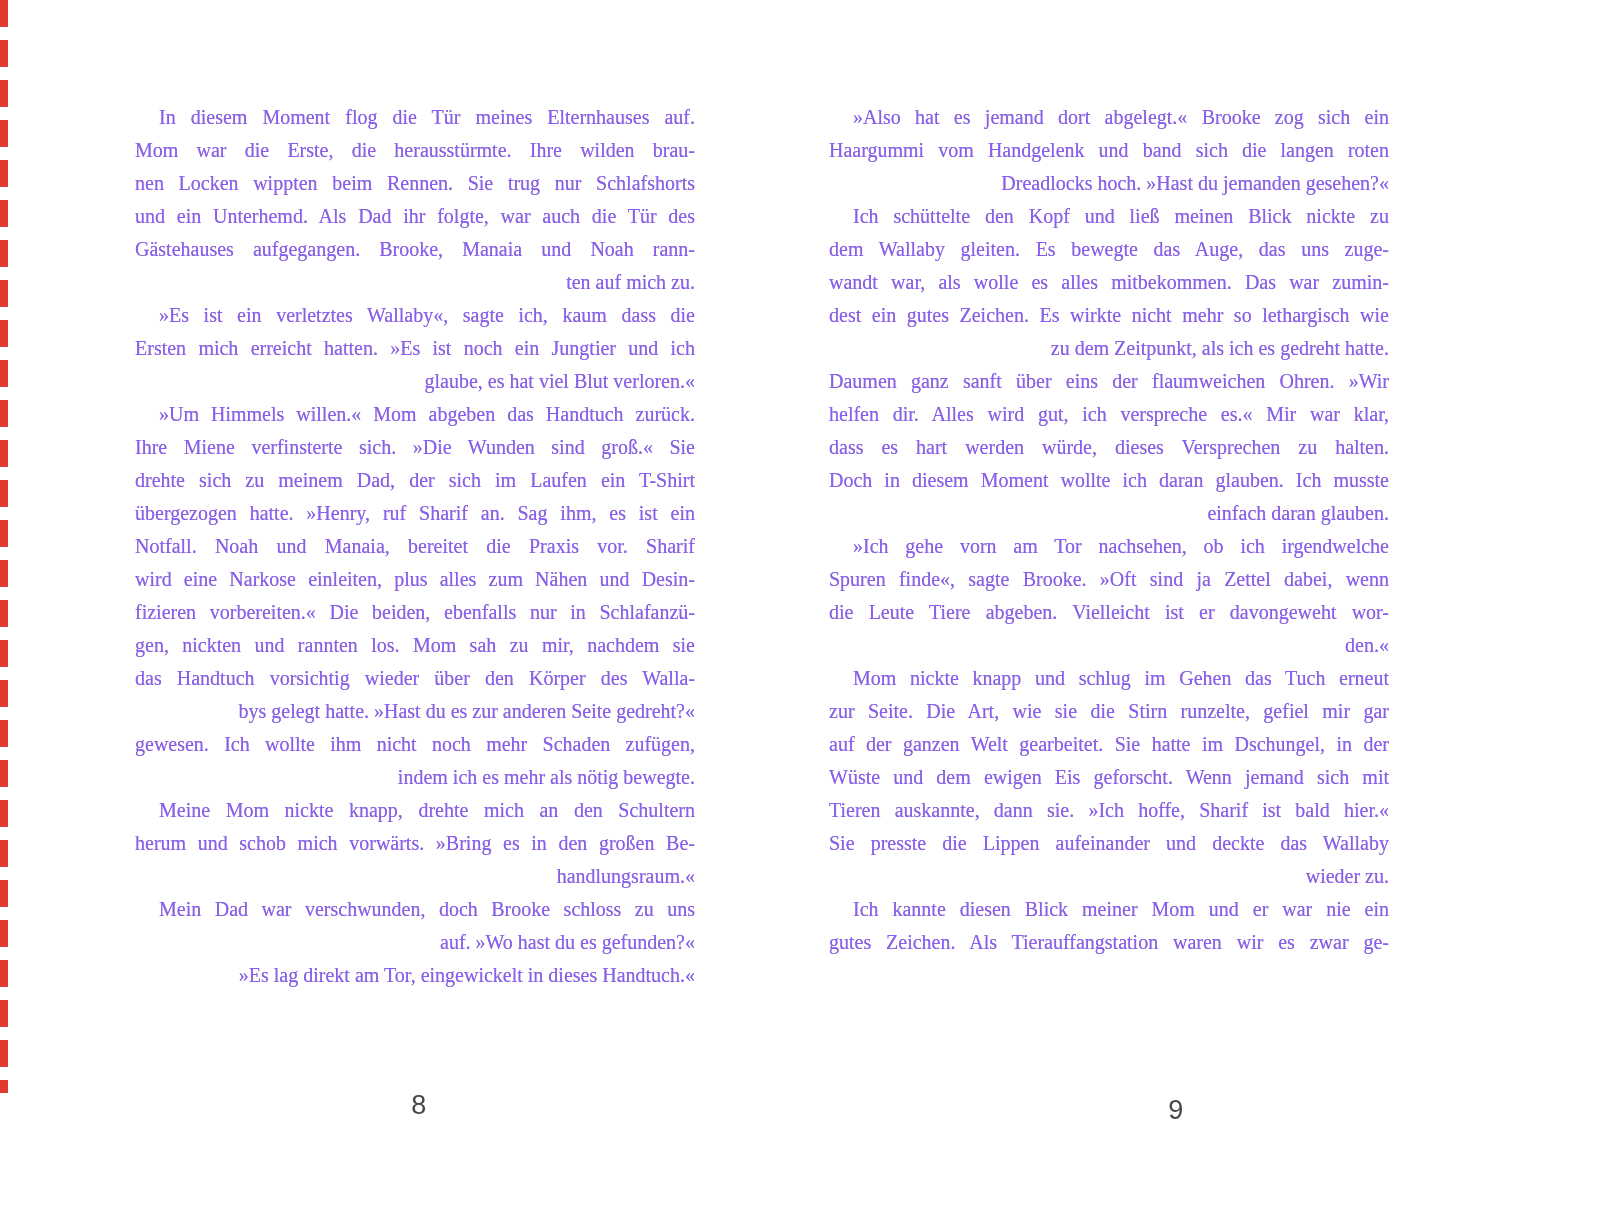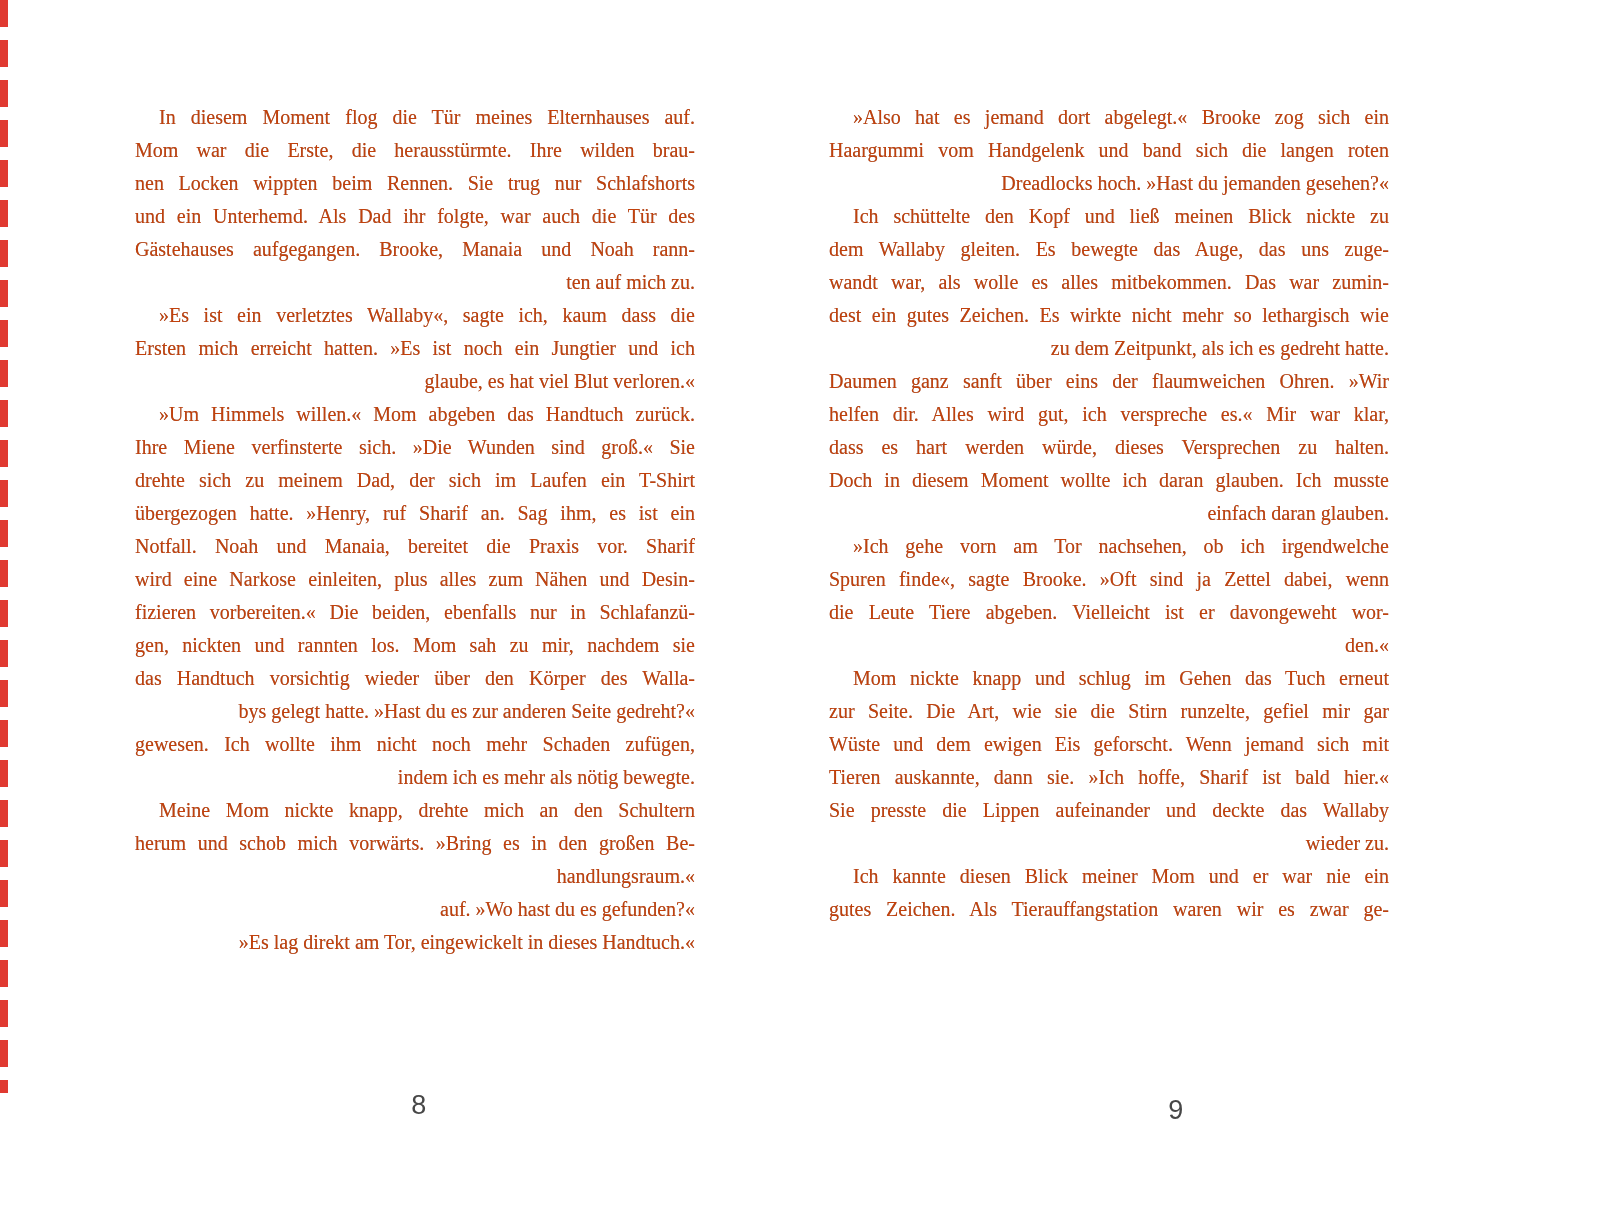--- a/index.html
+++ b/index.html
@@ -23,21 +23,21 @@
     background: repeating-linear-gradient(
       to bottom,
       var(--accent) 0px, var(--accent) 27px,
       transparent 27px, transparent 40px
     );
   }
   .text-block {
     position: absolute;
     top: 101px;
     width: 560px;
-    color: #c2410c;
+    color: #8b5cf6;
     font-size: 20px;
     line-height: 33px;
     text-shadow: 0 0 0.5px rgba(40,40,40,0.45);
   }
   .text-block.left  { left: 135px; }
   .text-block.right { left: 829px; }
   .line { white-space: nowrap; }
   .line.j, .line.ij {
     white-space: normal;
     text-align: justify;
@@ -83,20 +83,21 @@
       <div class="line j">wird eine Narkose einleiten, plus alles zum Nähen und Desin-</div>
       <div class="line j">fizieren vorbereiten.« Die beiden, ebenfalls nur in Schlafanzü-</div>
       <div class="line j">gen, nickten und rannten los. Mom sah zu mir, nachdem sie</div>
       <div class="line j">das Handtuch vorsichtig wieder über den Körper des Walla-</div>
       <div class="line e">bys gelegt hatte. »Hast du es zur anderen Seite gedreht?«</div>
       <div class="line j">gewesen. Ich wollte ihm nicht noch mehr Schaden zufügen,</div>
       <div class="line e">indem ich es mehr als nötig bewegte.</div>
       <div class="line ij">Meine Mom nickte knapp, drehte mich an den Schultern</div>
       <div class="line j">herum und schob mich vorwärts. »Bring es in den großen Be-</div>
       <div class="line e">handlungsraum.«</div>
+      <div class="line ij">Mein Dad war verschwunden, doch Brooke schloss zu uns</div>
       <div class="line e">auf. »Wo hast du es gefunden?«</div>
       <div class="line ie">»Es lag direkt am Tor, eingewickelt in dieses Handtuch.«</div>
     </div>
 
   <div class="text-block right">
       <div class="line ij">»Also hat es jemand dort abgelegt.« Brooke zog sich ein</div>
       <div class="line j">Haargummi vom Handgelenk und band sich die langen roten</div>
       <div class="line e">Dreadlocks hoch. »Hast du jemanden gesehen?«</div>
       <div class="line ij">Ich schüttelte den Kopf und ließ meinen Blick nickte zu</div>
       <div class="line j">dem Wallaby gleiten. Es bewegte das Auge, das uns zuge-</div>
@@ -107,20 +108,21 @@
       <div class="line j">helfen dir. Alles wird gut, ich verspreche es.« Mir war klar,</div>
       <div class="line j">dass es hart werden würde, dieses Versprechen zu halten.</div>
       <div class="line j">Doch in diesem Moment wollte ich daran glauben. Ich musste</div>
       <div class="line e">einfach daran glauben.</div>
       <div class="line ij">»Ich gehe vorn am Tor nachsehen, ob ich irgendwelche</div>
       <div class="line j">Spuren finde«, sagte Brooke. »Oft sind ja Zettel dabei, wenn</div>
       <div class="line j">die Leute Tiere abgeben. Vielleicht ist er davongeweht wor-</div>
       <div class="line e">den.«</div>
       <div class="line ij">Mom nickte knapp und schlug im Gehen das Tuch erneut</div>
       <div class="line j">zur Seite. Die Art, wie sie die Stirn runzelte, gefiel mir gar</div>
+      <div class="line j">auf der ganzen Welt gearbeitet. Sie hatte im Dschungel, in der</div>
       <div class="line j">Wüste und dem ewigen Eis geforscht. Wenn jemand sich mit</div>
       <div class="line j">Tieren auskannte, dann sie. »Ich hoffe, Sharif ist bald hier.«</div>
       <div class="line j">Sie presste die Lippen aufeinander und deckte das Wallaby</div>
       <div class="line e">wieder zu.</div>
       <div class="line ij">Ich kannte diesen Blick meiner Mom und er war nie ein</div>
       <div class="line j">gutes Zeichen. Als Tierauffangstation waren wir es zwar ge-</div>
     </div>
 
   <div class="page-number left">8</div>
 

